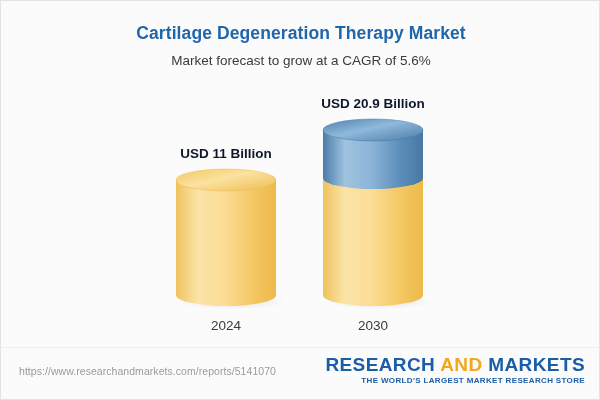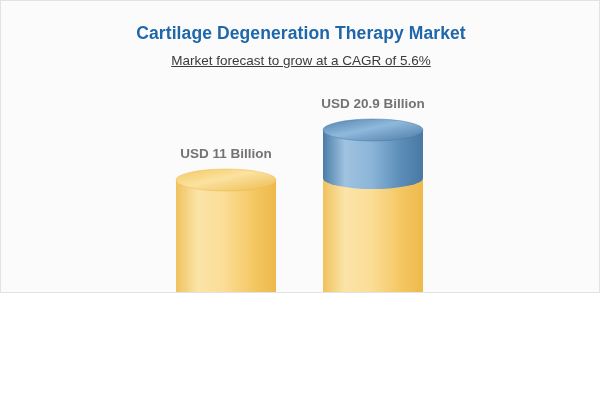--- a/index.html
+++ b/index.html
@@ -6,21 +6,21 @@
     margin: 0;
     padding: 0;
     background: #ffffff;
   }
   body {
     font-family: "Liberation Sans", sans-serif;
   }
   .infographic {
     position: relative;
     width: 600px;
-    height: 293px;
+    height: 400px;
     box-sizing: border-box;
     background: #fbfbfb;
     border: 1px solid #e3e3e3;
     overflow: hidden;
   }
   .chart-area {
     position: absolute;
     left: 0;
     top: 0;
     width: 600px;
@@ -39,36 +39,35 @@
   }
   .chart-subtitle {
     position: absolute;
     left: 0;
     top: 52px;
     width: 600px;
     text-align: center;
     font-size: 13.5px;
     font-weight: normal;
     color: #3b3b3b;
-    text-decoration: underline;
   }
   .plot {
     position: absolute;
     left: 0;
     top: 0;
     width: 600px;
     height: 348px;
   }
   .value-label {
     position: absolute;
     width: 200px;
     text-align: center;
     font-size: 13.5px;
     font-weight: bold;
-    color: #737373;
+    color: #0f172a;
     white-space: nowrap;
   }
   .cat-label {
     position: absolute;
     width: 200px;
     text-align: center;
     font-size: 13.5px;
     font-weight: normal;
     color: #3a3a3a;
   }
@@ -195,14 +194,21 @@
         <path d="M0,11 L0,59 A50,11 0 0 0 100,59 L100,11 Z" fill="url(#blueBody2030)"></path>
         <ellipse cx="50" cy="11" rx="50" ry="11" fill="url(#blueTop2030)"></ellipse>
         <ellipse cx="50" cy="11" rx="50" ry="11" fill="none" stroke="#4878a3" stroke-opacity="0.6" stroke-width="0.8"></ellipse>
       </svg>
 
       <div class="cat-label" style="left:272px; top:317px;">2030</div>
 
     </div>
   </div>
 
+  <div class="footer">
+    <div class="footer-url">https://www.researchandmarkets.com/reports/5141070</div>
+    <div class="logo">
+      <div class="logo-main"><span>RESEARCH</span> <span class="logo-and">AND</span> <span>MARKETS</span></div>
+      <div class="logo-tag">THE WORLD'S LARGEST MARKET RESEARCH STORE</div>
+    </div>
+  </div>
 
 </div>
 
 </body></html>

